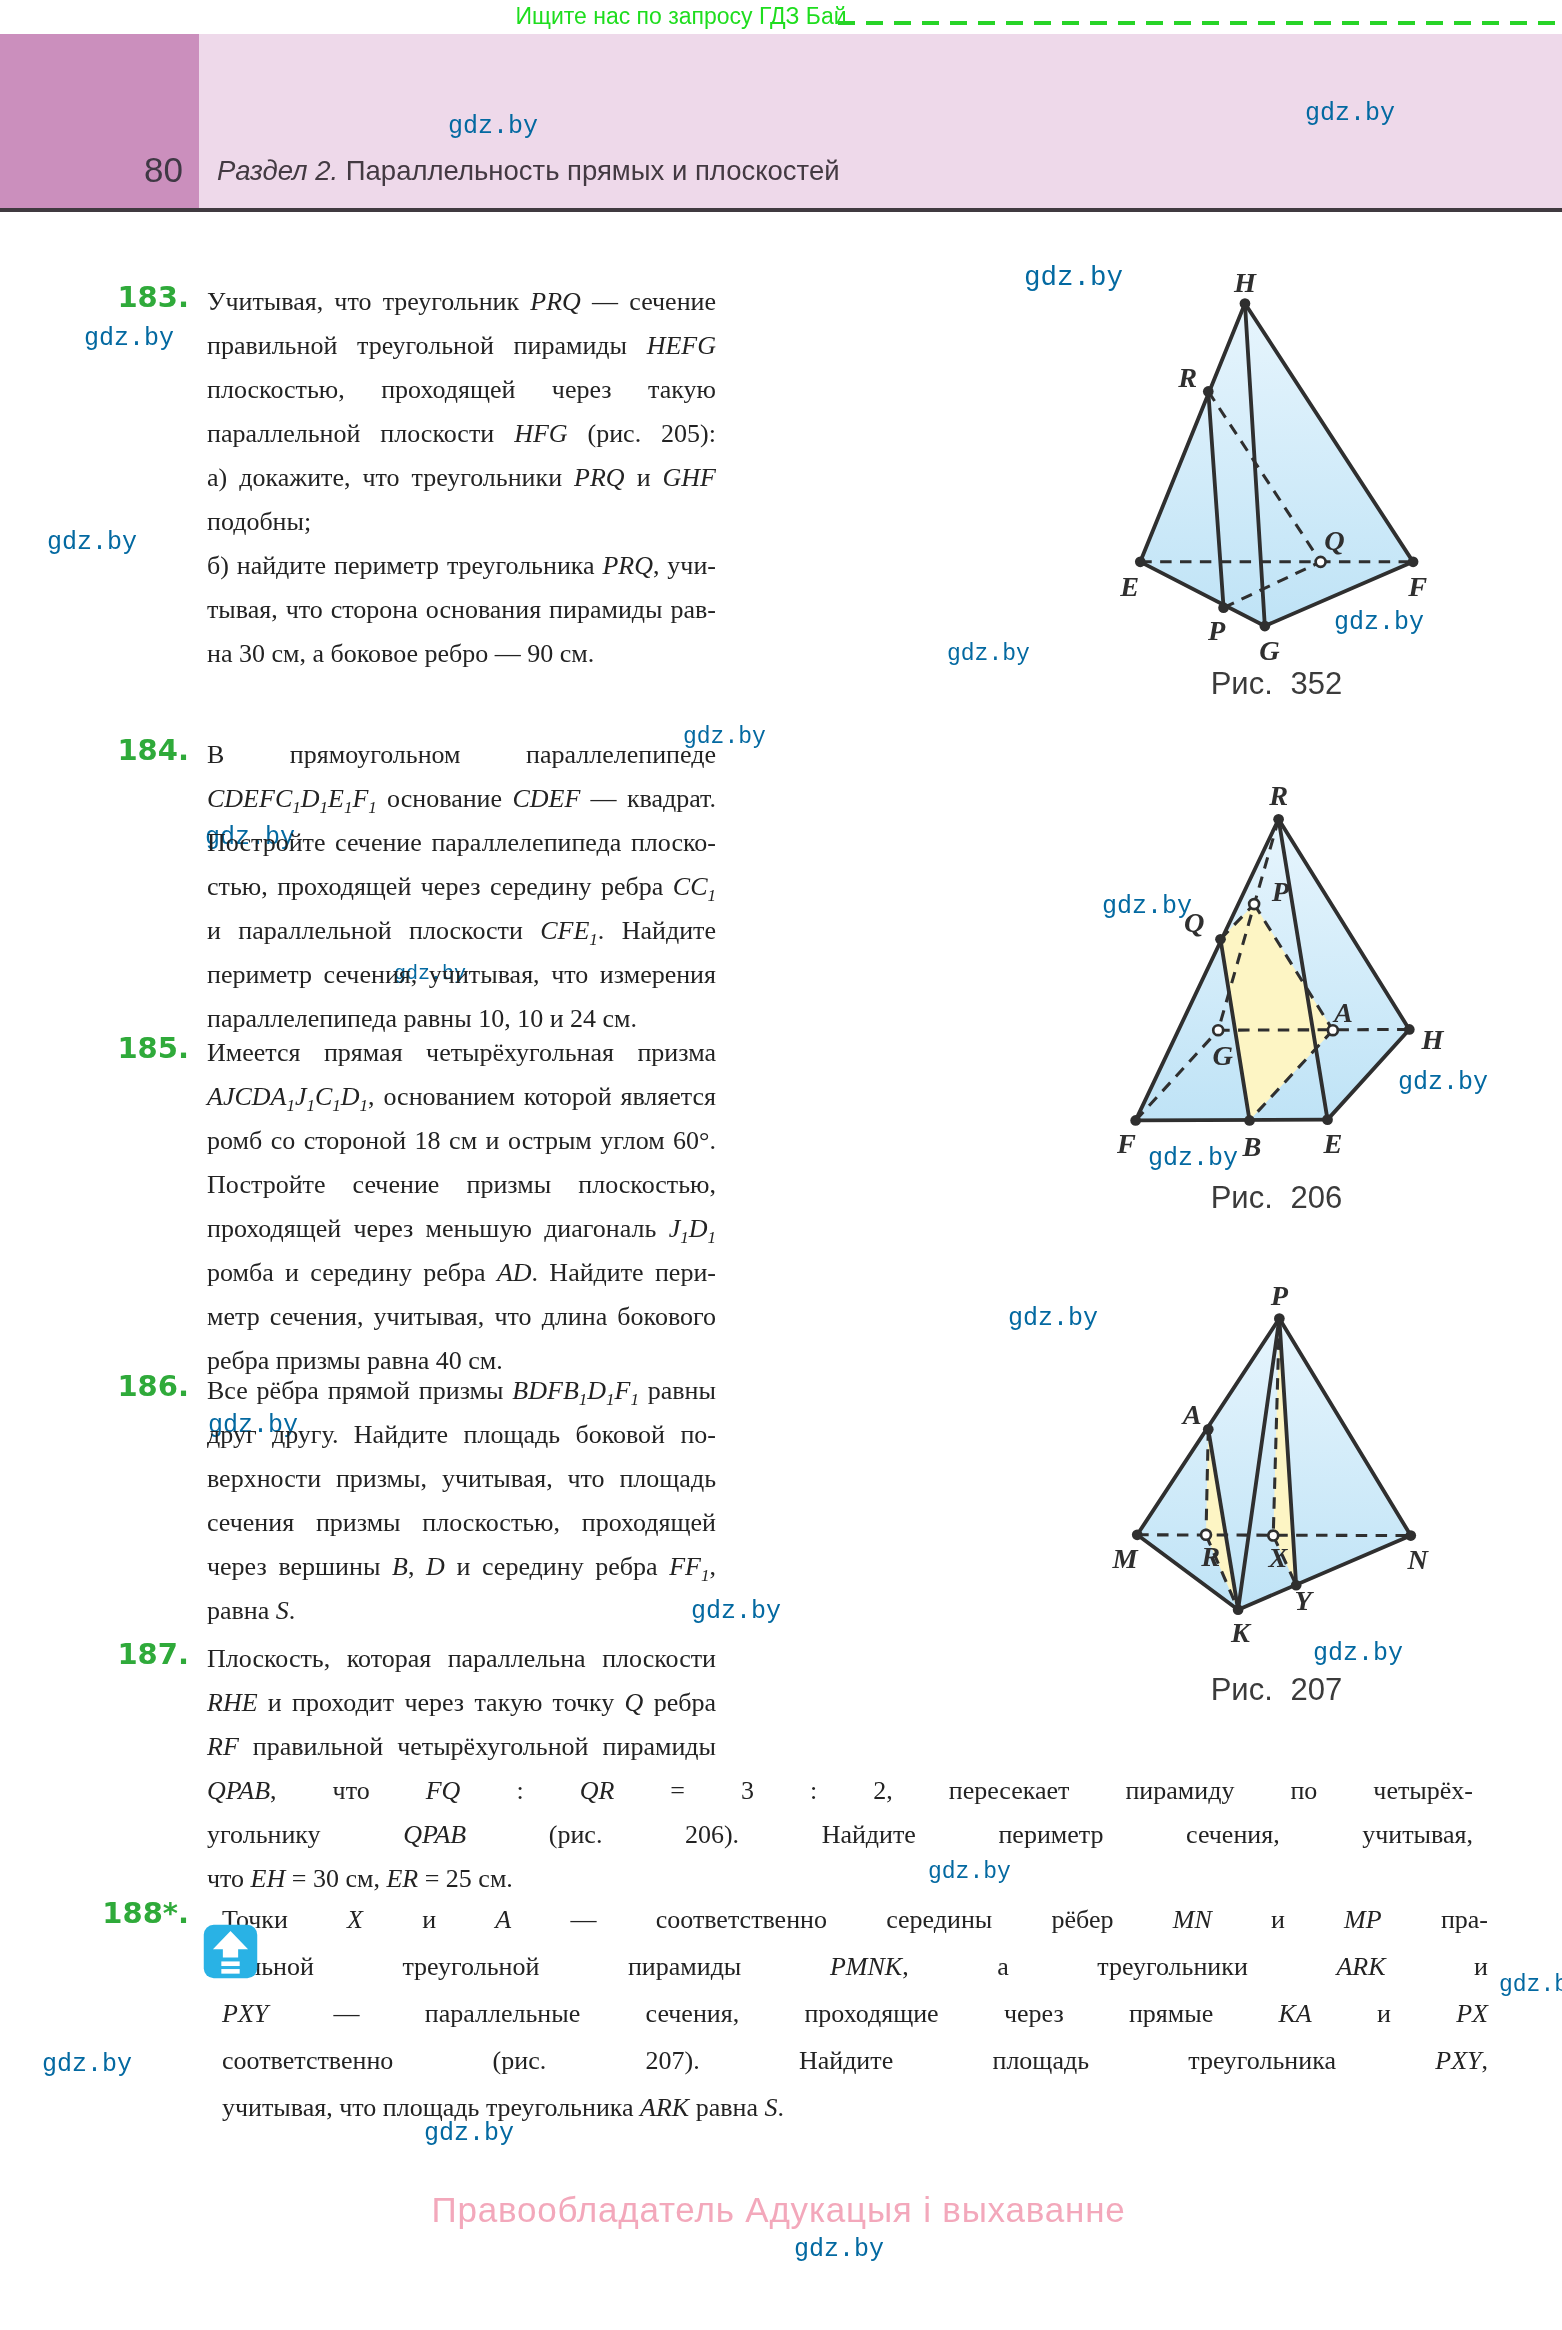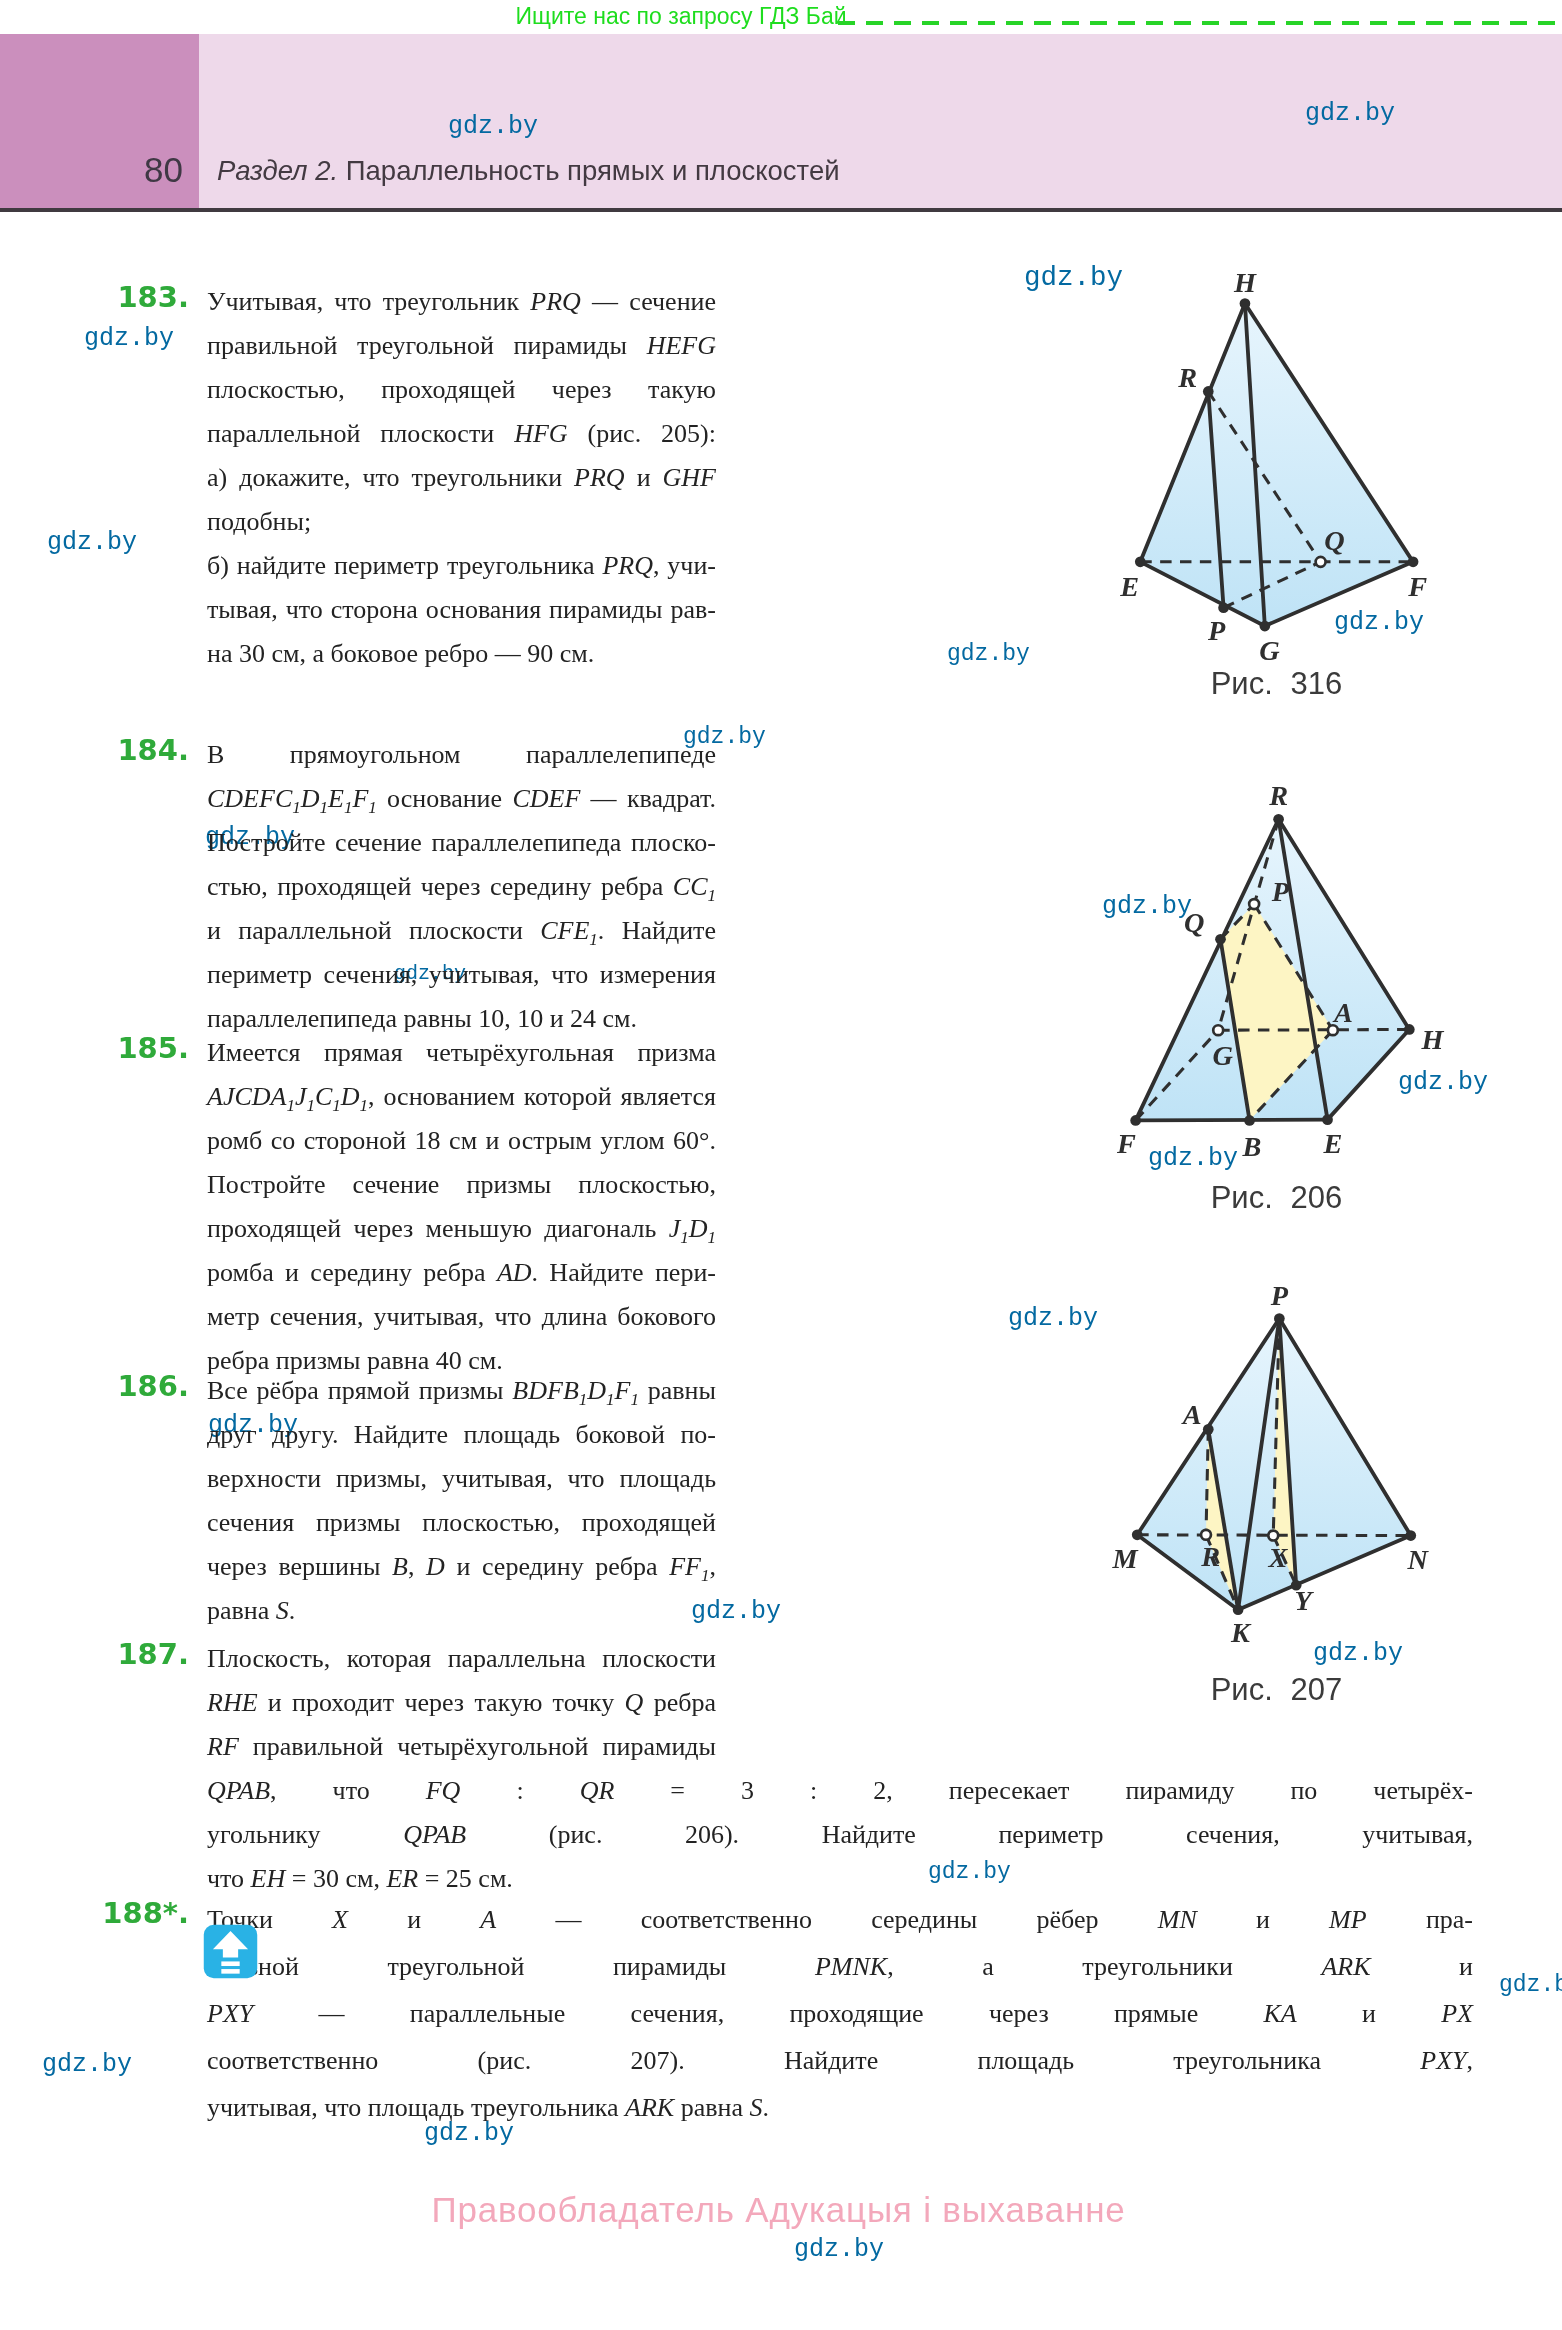--- a/index.html
+++ b/index.html
@@ -22,21 +22,21 @@
   .wm{position:absolute;font-family:Liberation Mono, monospace;font-size:25px;color:#0369a1;white-space:nowrap;}
   .wm-s{font-size:23px;}
   .wm-xs{font-size:20px;}
   .wm-m{font-size:27.5px;}
   
   .pnum{position:absolute;left:90px;width:99px;text-align:right;
         font-family:"DejaVu Sans",sans-serif;font-weight:bold;font-size:29px;color:#2faa3a;}
   .prob{position:absolute;left:207px;line-height:44px;font-size:26px;}
   .prob .line{height:44px;overflow:visible;}
   .lh62 .line{height:47px;}
-  .lh62{line-height:47px;}
+  .lh62{line-height:47px;margin-left:15px;}
   .j{text-align:justify;text-align-last:justify;}
   .nw{width:509px;}
   .m{font-style:italic;}
   sub{font-size:17px;line-height:0;}
   
   .fig{position:absolute;}
   .figcap{position:absolute;width:199px;text-align:center;
           font-family:"Liberation Sans",sans-serif;font-size:31px;color:#3b3b3b;word-spacing:9.2px;}
   .edge{stroke:#2f2f2f;stroke-width:5;fill:none;stroke-linecap:round;stroke-linejoin:round;}
   .dash{stroke:#2f2f2f;stroke-width:4;fill:none;stroke-dasharray:15 11;stroke-linecap:butt;}
@@ -186,21 +186,21 @@
     <circle class="vdot" cx="213" cy="479" r="7"></circle>
     <circle class="odot" cx="286" cy="395" r="6.5"></circle>
     <text class="vlab" x="187" y="42" text-anchor="middle">H</text>
     <text class="vlab" x="112" y="166" text-anchor="middle">R</text>
     <text class="vlab" x="36" y="440" text-anchor="middle">E</text>
     <text class="vlab" x="413" y="440" text-anchor="middle">F</text>
     <text class="vlab" x="304" y="380" text-anchor="middle">Q</text>
     <text class="vlab" x="150" y="497" text-anchor="middle">P</text>
     <text class="vlab" x="219" y="523" text-anchor="middle">G</text>
   </svg>
-  <div class="figcap" style="left:1177px;top:666px;">Рис. 316</div>
+  <div class="figcap" style="left:1177px;top:666px;">Рис. 352</div>
 
   <svg class="fig" style="left:1102px;top:780px;" width="344" height="398" viewBox="0 0 450 520">
     <defs>
       <linearGradient id="g206" x1="0" y1="0" x2="0" y2="1">
         <stop offset="0" stop-color="#e7f5fd"></stop>
           <stop offset="1" stop-color="#bfe3f6"></stop>
       </linearGradient>
     </defs>
     <polygon points="44,445 231,51 402,326 295,444" fill="url(#g206)"></polygon>
     <polygon points="155,208 199,162 302,327 193,445" fill="#fdf5c4"></polygon>

